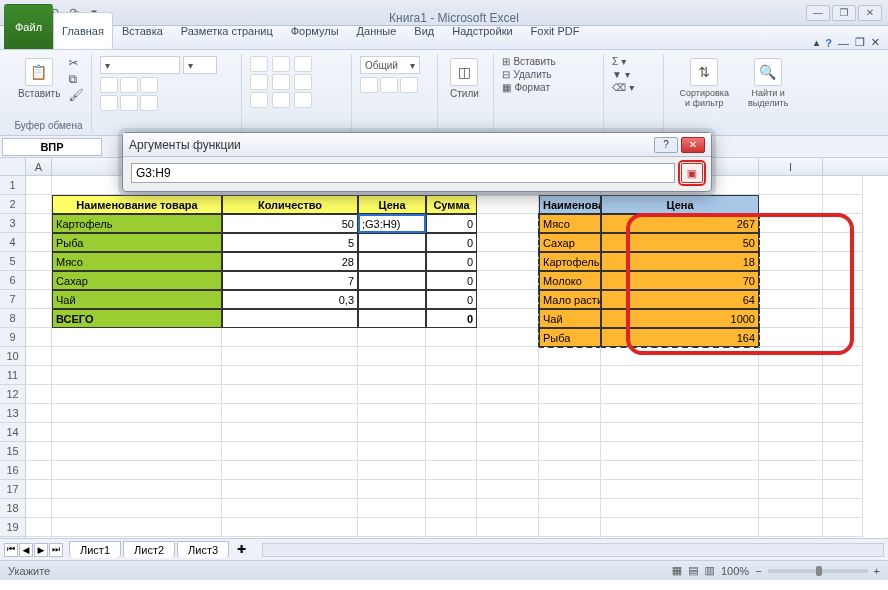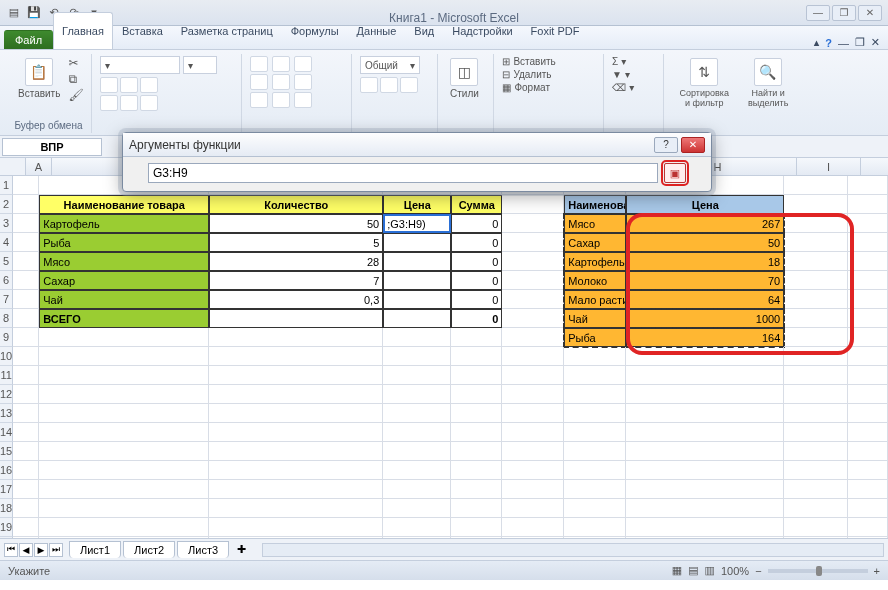--- a/index.html
+++ b/index.html
@@ -8,21 +8,21 @@
 
 .titlebar { height: 26px; background: linear-gradient(#e8ecf2,#dbe3ef); border-bottom: 1px solid #b5c1d2; display: flex; align-items: center; padding: 0 6px; font-size: 12px; color: #444; }
 .titlebar .qat { display: flex; gap: 4px; align-items: center; }
 .titlebar .qat span { width: 16px; height: 16px; display:inline-flex; align-items:center; justify-content:center; font-size:11px; color:#555;}
 .titlebar .title { flex:1; text-align:center; font-size: 12px; color: #5b6a80; margin-top: 11px; }
 .titlebar .winctrl { display:flex; gap:2px; }
 .titlebar .winctrl span { width:24px; height:16px; border:1px solid #b8c3d4; background:#e8eef7; display:inline-flex; align-items:center; justify-content:center; font-size:10px; color:#666; border-radius:2px;}
 
 .menubar { height: 24px; background: linear-gradient(#f5f8fd,#e5ecf7); border-bottom:1px solid #c4cedd; display:flex; align-items:flex-end; padding: 0 4px; font-size: 11px; }
 .menubar .tab { padding: 12px 8px; color:#3b4b62; cursor:pointer; border:1px solid transparent; border-bottom:none;}
-.menubar .tab.file { background: linear-gradient(#3e8a2e,#2e6e20); color:#fff; border-radius:3px 3px 0 0; padding:3px 10px;}
+.menubar .tab.file { background: linear-gradient(#3e8a2e,#2e6e20); color:#fff; border-radius:3px 3px 0 0; padding:16px 10px;}
 .menubar .tab.active { background:#fff; border-color:#c4cedd; border-radius:3px 3px 0 0;}
 .menubar .help { margin-left:auto; display:flex; gap:6px; align-items:center; color:#3b4b62; padding-right:4px;}
 
 .ribbon { height: 86px; background: linear-gradient(#f3f6fb,#e5ecf5); border-bottom:1px solid #c4cedd; display:flex; padding: 4px 6px 2px; font-size:10px; color:#555; }
 .ribbon .group { border-right:1px solid #d0d8e4; padding: 2px 8px; display:flex; flex-direction:column; justify-content:space-between; }
 .ribbon .group .tools { display:flex; gap:4px; flex:1; align-items:flex-start;}
 .ribbon .group .label { text-align:center; font-size:10px; color:#5b6a80; padding-top:2px;}
 .ribbon .bigbtn { display:flex; flex-direction:column; align-items:center; gap:2px; padding:2px 4px; cursor:pointer; }
 .ribbon .bigbtn .icn { width:28px; height:28px; background:#fff; border:1px solid #c8d0de; border-radius:2px; display:flex; align-items:center; justify-content:center; font-size:14px;}
 .ribbon .smallgrid { display:grid; grid-template-columns:repeat(3,18px); gap:2px;}
@@ -32,21 +32,21 @@
 .namebox-row { height:22px; background:#eef2f8; border-bottom:1px solid #c4cedd; display:flex; align-items:center; font-size:11px; }
 .namebox { width:100px; height:18px; background:#fff; border:1px solid #b5c1d2; margin:0 2px; padding:0 6px; display:flex; align-items:center; justify-content:center; font-weight:bold;}
 
 
 .dialog-wrap { position:absolute; left:122px; top:132px; z-index:50; }
 .dialog { width:590px; background:#f0f0f0; border:1px solid #7a8aa0; box-shadow: 0 4px 18px rgba(0,0,0,.35), 0 0 0 4px rgba(160,175,195,.35); border-radius:4px;}
 .dialog .dlg-title { height:24px; background: linear-gradient(#fdfdfe,#e5ebf4); border-bottom:1px solid #b5c1d2; display:flex; align-items:center; padding:0 6px; font-size:12px; color:#333; }
 .dialog .dlg-title .dlg-ctrl { margin-left:auto; display:flex; gap:3px;}
 .dialog .dlg-title .dlg-ctrl span { width:24px; height:16px; border:1px solid #9aa8bc; background:#e8eef7; display:inline-flex; align-items:center; justify-content:center; font-size:10px; border-radius:2px;}
 .dialog .dlg-title .dlg-ctrl span.close { background: linear-gradient(#e77,#c33); color:#fff; border-color:#a22;}
-.dialog .dlg-body { padding:6px 25px 8px; display:flex; gap:6px; align-items:center;}
+.dialog .dlg-body { padding:6px 8px 8px; display:flex; gap:6px; align-items:center;}
 .dialog input { flex:1; height:20px; border:1px solid #9aa8bc; padding:0 4px; font-size:12px; font-family:inherit;}
 .dialog .collapse-btn { width:22px; height:20px; border:1px solid #b33; background:#fee; display:flex; align-items:center; justify-content:center; font-size:11px; color:#b33; border-radius:2px; outline:2px solid #d22; outline-offset:1px;}
 
 
 .grid-wrap { position:relative; height: 380px; overflow:hidden; background:#fff;}
 .colheads { display:flex; height:18px; background: linear-gradient(#f5f8fc,#e4eaf3); border-bottom:1px solid #c4cedd; font-size:11px; color:#555;}
 .colheads .rowhead-spacer { width:26px; border-right:1px solid #c4cedd; background:#eef2f8;}
 .colheads .ch { border-right:1px solid #c4cedd; text-align:center; line-height:18px;}
 .grid-body { display:flex; }
 .rowheads { width:26px; background:#eef2f8; }
@@ -57,21 +57,21 @@
 .right { text-align:right; }
 .center { text-align:center; font-weight:bold; }
 .hdr-yellow { background:#ffff66; border:1px solid #333 !important; }
 .hdr-lblue { background:#a8c8e8; border:1px solid #333 !important; }
 .green { background:#9acd32; border:1px solid #333 !important; }
 .orange { background:#ffb732; border:1px solid #333 !important; }
 .bcell { border:1px solid #333 !important; }
 .bold { font-weight:bold; }
 
 
-.cA{width:26px}.cB{width:170px}.cC{width:174px}.cD{width:68px}.cE{width:51px}.cF{width:62px}.cG{width:62px}.cH{width:158px}.cI{width:64px}.cJ{width:40px}
+.cA{width:26px}.cB{width:170px}.cC{width:136px}.cD{width:68px}.cE{width:51px}.cF{width:62px}.cG{width:62px}.cH{width:158px}.cI{width:64px}.cJ{width:40px}
 
 
 .red-outline { position:absolute; border:4px solid #e02424; border-radius:16px; pointer-events:none; }
 
 
 .sheettabs { height:22px; background:#eef2f8; border-top:1px solid #c4cedd; display:flex; align-items:center; font-size:11px; padding:0 4px; gap:2px;}
 .sheettabs .nav { display:flex; gap:1px; margin-right:4px;}
 .sheettabs .nav span {width:14px;height:14px;border:1px solid #b5c1d2;background:#fff;display:inline-flex;align-items:center;justify-content:center;font-size:9px;}
 .sheettabs .stab { padding:2px 10px; background:#fff; border:1px solid #b5c1d2; border-bottom:none; border-radius:0 0 4px 4px; margin-top:-1px;}
 .sheettabs .stab.active { font-weight:normal; }

